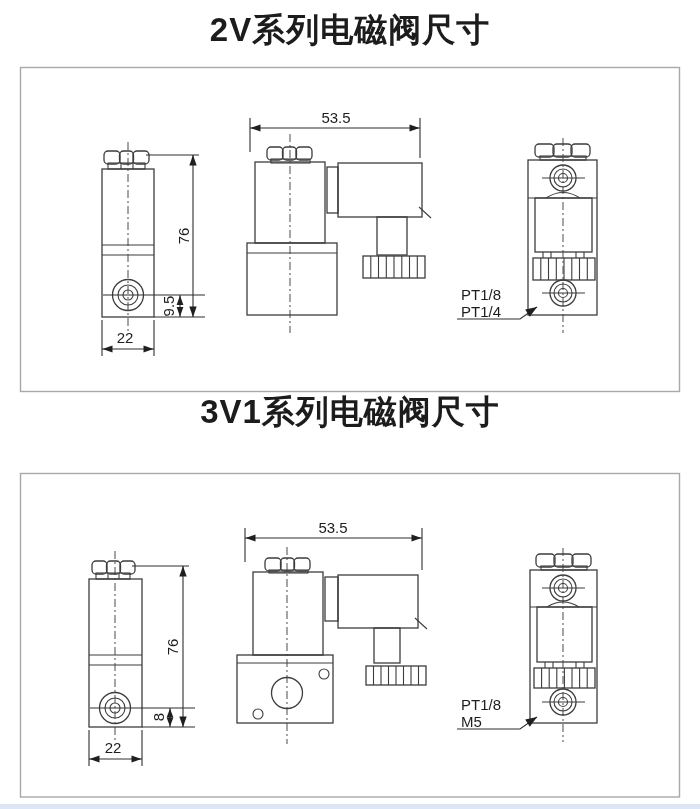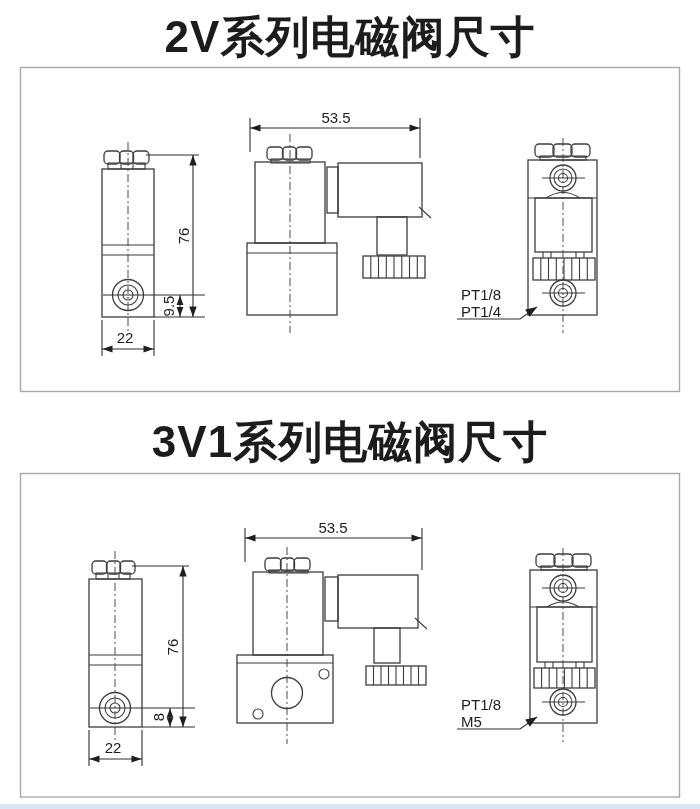--- a/index.html
+++ b/index.html
@@ -2,24 +2,24 @@
 <html><head>
 <meta charset="utf-8">
 <style>
   html,body{margin:0;padding:0;}
   body{
     width:700px;height:809px;position:relative;background:#ffffff;
     font-family:"Liberation Sans","DejaVu Sans",sans-serif;overflow:hidden;
   }
   .title{
     position:absolute;left:0;width:700px;text-align:center;
-    font-size:44px;font-weight:700;color:#1c1c1c;letter-spacing:1px;
+    font-size:33px;font-weight:700;color:#1c1c1c;letter-spacing:1px;
   }
   #title-1{top:8px;}
-  #title-2{top:413px;text-align:center;}
+  #title-2{top:390px;text-align:center;}
   svg{position:absolute;left:0;top:0;}
   .outline{fill:none;stroke:#3d3d3d;stroke-width:1.3;}
   .thin{fill:none;stroke:#3d3d3d;stroke-width:1.1;}
   .dimline{fill:none;stroke:#2e2e2e;stroke-width:1.1;}
   .cline{fill:none;stroke:#4a4a4a;stroke-width:1;stroke-dasharray:8 3 2 3;}
   .arrow{fill:#1f1f1f;stroke:none;}
   .dimtext{font-family:"Liberation Sans","DejaVu Sans",sans-serif;font-size:15px;fill:#1d1d1d;}
   .boxborder{fill:none;stroke:#a8a8a8;stroke-width:1.4;}
   .strip{fill:#dbe7f5;}
 </style>

